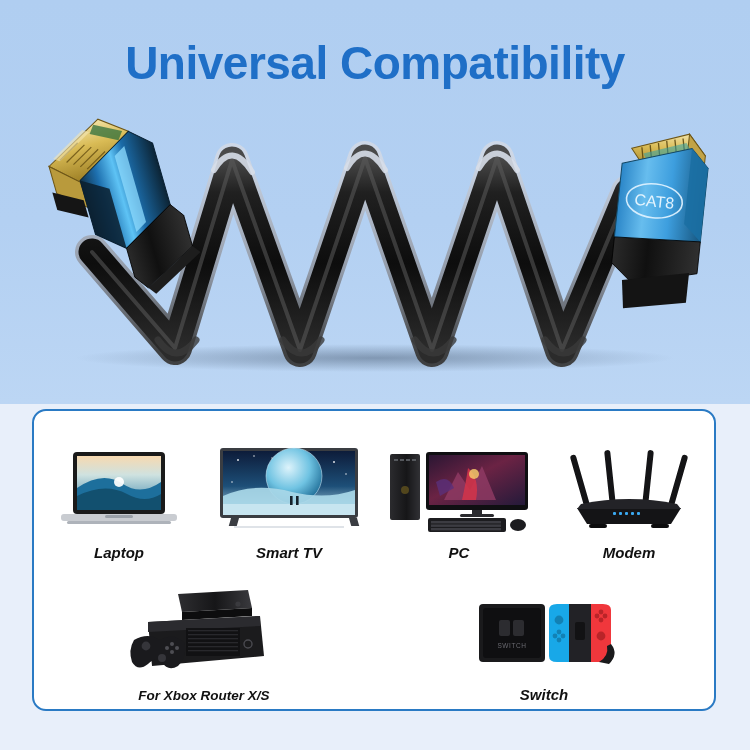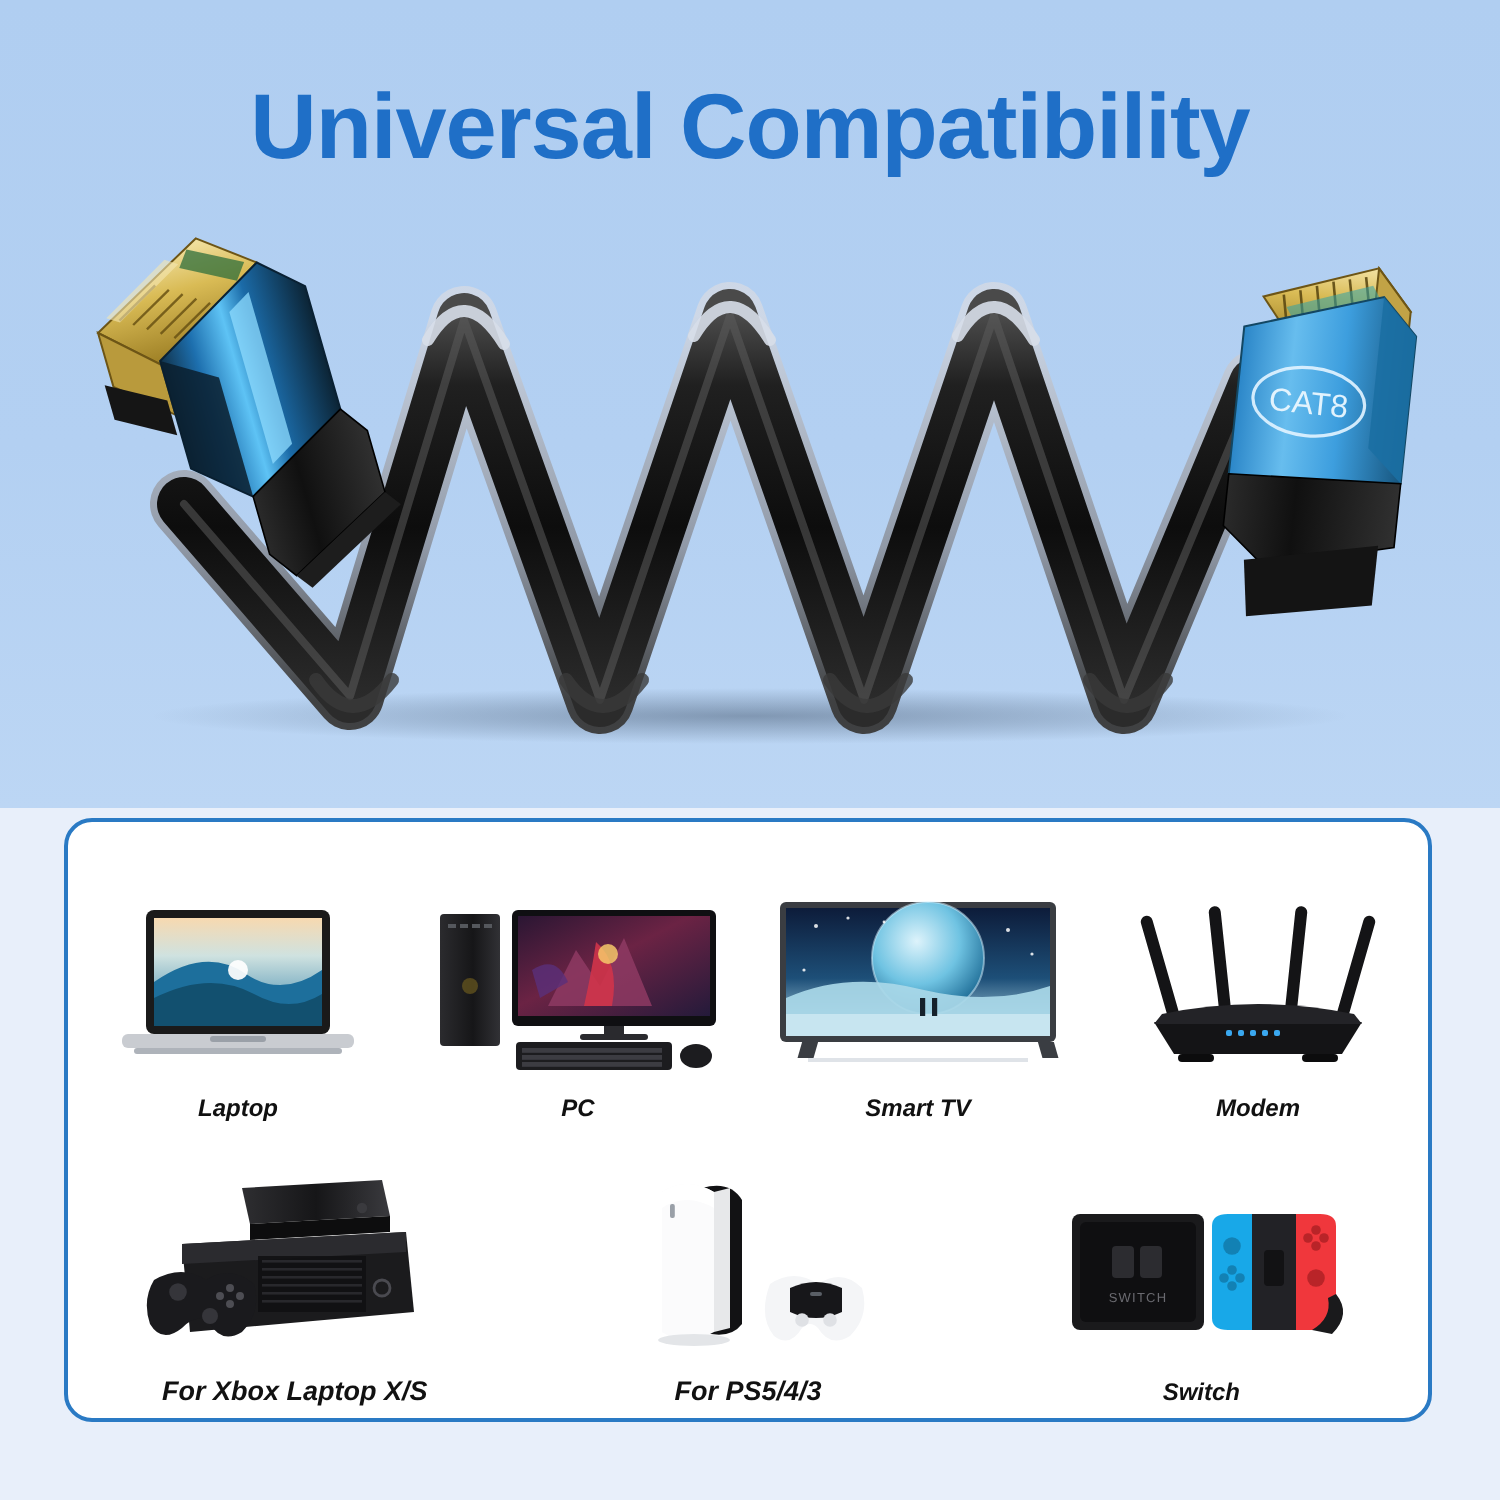--- a/index.html
+++ b/index.html
@@ -74,21 +74,21 @@
     position: relative;
   }
   .dev-art {
     width: 100%;
     height: 104px;
     display: flex;
     align-items: flex-end;
     justify-content: center;
   }
   .dev-label {
-    font-size: 12px;
+    font-size: 15px;
     font-weight: bold;
     font-style: italic;
     color: #111111;
     margin-top: 6px;
     white-space: nowrap;
   }
   .dev-label.small { font-size: 13.5px; }
   svg { display: block; }
 </style>
 </head>
@@ -246,66 +246,20 @@
             <rect x="24" y="18" width="84" height="54" fill="url(#waveWall)"></rect>
             <path d="M24 50 Q50 32 70 46 Q88 58 108 44 L108 72 L24 72 Z" fill="#1d6f9c"></path>
             <path d="M24 58 Q52 44 74 56 Q92 66 108 56 L108 72 L24 72 Z" fill="#12506f"></path>
             <circle cx="66" cy="44" r="5" fill="#ffffff" opacity="0.92"></circle>
             <rect x="8" y="76" width="116" height="7" rx="3" fill="#c9ccd1"></rect>
             <rect x="52" y="77" width="28" height="3" rx="1.5" fill="#9aa0a8"></rect>
             <rect x="14" y="83" width="104" height="3" rx="1.5" fill="#aeb3ba"></rect>
           </svg>
         </div>
         <div class="dev-label">Laptop</div>
-      </div>
-
-      <div class="dev-cell">
-        <div class="dev-art">
-          <svg width="150" height="100" viewBox="0 0 150 100">
-            <defs>
-              <linearGradient id="gameArt" x1="0" y1="0" x2="1" y2="1">
-                <stop offset="0%" stop-color="#2a1633"></stop>
-                <stop offset="45%" stop-color="#6b2344"></stop>
-                <stop offset="100%" stop-color="#241a3a"></stop>
-              </linearGradient>
-              <linearGradient id="towerG" x1="0" y1="0" x2="1" y2="0">
-                <stop offset="0%" stop-color="#2b2b2e"></stop>
-                <stop offset="55%" stop-color="#161618"></stop>
-                <stop offset="100%" stop-color="#313135"></stop>
-              </linearGradient>
-            </defs>
-
-            <rect x="6" y="16" width="30" height="66" rx="2" fill="url(#towerG)"></rect>
-            <g fill="#55585d">
-              <rect x="10" y="21" width="4" height="2"></rect>
-                <rect x="16" y="21" width="4" height="2"></rect>
-              <rect x="22" y="21" width="4" height="2"></rect>
-                <rect x="28" y="21" width="4" height="2"></rect>
-            </g>
-            <circle cx="21" cy="52" r="4" fill="#6b5a1e" opacity="0.7"></circle>
-
-            <rect x="42" y="14" width="102" height="58" rx="3" fill="#0f0f12"></rect>
-            <rect x="45" y="17" width="96" height="50" fill="url(#gameArt)"></rect>
-            <path d="M60 62 L74 34 L86 52 L98 28 L112 62 Z" fill="#8e3a63" opacity="0.85"></path>
-            <path d="M84 30 Q96 40 92 62 L78 62 Q82 44 84 30 Z" fill="#d0344a" opacity="0.9"></path>
-            <path d="M52 44 Q64 36 70 50 L56 58 Z" fill="#5a2f7a" opacity="0.8"></path>
-            <circle cx="90" cy="36" r="5" fill="#f6c86a" opacity="0.85"></circle>
-            <rect x="88" y="72" width="10" height="5" fill="#2a2a2e"></rect>
-            <rect x="76" y="76" width="34" height="3" rx="1.5" fill="#2a2a2e"></rect>
-
-            <rect x="44" y="80" width="78" height="14" rx="2" fill="#1c1c1f"></rect>
-            <g fill="#3c3c42">
-              <rect x="47" y="83" width="70" height="2.4"></rect>
-              <rect x="47" y="86.5" width="70" height="2.4"></rect>
-              <rect x="47" y="90" width="70" height="2.4"></rect>
-            </g>
-            <ellipse cx="134" cy="87" rx="8" ry="6" fill="#1c1c1f"></ellipse>
-          </svg>
-        </div>
-        <div class="dev-label">PC</div>
       </div>
 
       <div class="dev-cell">
         <div class="dev-art">
           <svg width="150" height="100" viewBox="0 0 150 100">
             <defs>
               <linearGradient id="spaceG" x1="0" y1="0" x2="0" y2="1">
                 <stop offset="0%" stop-color="#0d1c3a"></stop>
                 <stop offset="55%" stop-color="#1d4f78"></stop>
                 <stop offset="100%" stop-color="#bfe3ef"></stop>
@@ -335,20 +289,66 @@
             <rect x="40" y="80" width="8" height="8" fill="#3a3d42" transform="skewX(-16)"></rect>
             <rect x="112" y="80" width="8" height="8" fill="#3a3d42" transform="skewX(16)"></rect>
             <rect x="20" y="88" width="110" height="2" fill="#dfe3e8"></rect>
           </svg>
         </div>
         <div class="dev-label">Smart TV</div>
       </div>
 
       <div class="dev-cell">
         <div class="dev-art">
+          <svg width="150" height="100" viewBox="0 0 150 100">
+            <defs>
+              <linearGradient id="gameArt" x1="0" y1="0" x2="1" y2="1">
+                <stop offset="0%" stop-color="#2a1633"></stop>
+                <stop offset="45%" stop-color="#6b2344"></stop>
+                <stop offset="100%" stop-color="#241a3a"></stop>
+              </linearGradient>
+              <linearGradient id="towerG" x1="0" y1="0" x2="1" y2="0">
+                <stop offset="0%" stop-color="#2b2b2e"></stop>
+                <stop offset="55%" stop-color="#161618"></stop>
+                <stop offset="100%" stop-color="#313135"></stop>
+              </linearGradient>
+            </defs>
+
+            <rect x="6" y="16" width="30" height="66" rx="2" fill="url(#towerG)"></rect>
+            <g fill="#55585d">
+              <rect x="10" y="21" width="4" height="2"></rect>
+                <rect x="16" y="21" width="4" height="2"></rect>
+              <rect x="22" y="21" width="4" height="2"></rect>
+                <rect x="28" y="21" width="4" height="2"></rect>
+            </g>
+            <circle cx="21" cy="52" r="4" fill="#6b5a1e" opacity="0.7"></circle>
+
+            <rect x="42" y="14" width="102" height="58" rx="3" fill="#0f0f12"></rect>
+            <rect x="45" y="17" width="96" height="50" fill="url(#gameArt)"></rect>
+            <path d="M60 62 L74 34 L86 52 L98 28 L112 62 Z" fill="#8e3a63" opacity="0.85"></path>
+            <path d="M84 30 Q96 40 92 62 L78 62 Q82 44 84 30 Z" fill="#d0344a" opacity="0.9"></path>
+            <path d="M52 44 Q64 36 70 50 L56 58 Z" fill="#5a2f7a" opacity="0.8"></path>
+            <circle cx="90" cy="36" r="5" fill="#f6c86a" opacity="0.85"></circle>
+            <rect x="88" y="72" width="10" height="5" fill="#2a2a2e"></rect>
+            <rect x="76" y="76" width="34" height="3" rx="1.5" fill="#2a2a2e"></rect>
+
+            <rect x="44" y="80" width="78" height="14" rx="2" fill="#1c1c1f"></rect>
+            <g fill="#3c3c42">
+              <rect x="47" y="83" width="70" height="2.4"></rect>
+              <rect x="47" y="86.5" width="70" height="2.4"></rect>
+              <rect x="47" y="90" width="70" height="2.4"></rect>
+            </g>
+            <ellipse cx="134" cy="87" rx="8" ry="6" fill="#1c1c1f"></ellipse>
+          </svg>
+        </div>
+        <div class="dev-label">PC</div>
+      </div>
+
+      <div class="dev-cell">
+        <div class="dev-art">
           <svg width="140" height="100" viewBox="0 0 140 100">
             <g fill="#141416">
               <rect x="18" y="16" width="6" height="54" rx="3" transform="rotate(-16 21 43)"></rect>
               <rect x="48" y="12" width="6" height="56" rx="3" transform="rotate(-6 51 40)"></rect>
               <rect x="86" y="12" width="6" height="56" rx="3" transform="rotate(6 89 40)"></rect>
               <rect x="116" y="16" width="6" height="54" rx="3" transform="rotate(16 119 43)"></rect>
             </g>
             <path d="M18 70 L122 70 L112 86 L28 86 Z" fill="#141416"></path>
             <path d="M22 66 Q70 56 118 66 L122 71 L18 71 Z" fill="#232327"></path>
             <g fill="#3aa8f0">
@@ -401,45 +401,23 @@
               <path d="M8 54 Q22 46 34 54 Q46 46 58 56 Q62 70 52 80 Q42 86 36 76 Q30 70 22 78 Q12 86 6 76 Q2 64 8 54 Z" fill="#1a1a1d"></path>
               <circle cx="20" cy="60" r="4.4" fill="#35353a"></circle>
               <circle cx="36" cy="72" r="4" fill="#35353a"></circle>
               <circle cx="46" cy="58" r="2" fill="#4d4d53"></circle>
               <circle cx="51" cy="62" r="2" fill="#4d4d53"></circle>
               <circle cx="41" cy="62" r="2" fill="#4d4d53"></circle>
               <circle cx="46" cy="66" r="2" fill="#4d4d53"></circle>
             </g>
           </svg>
         </div>
-        <div class="dev-label small">For Xbox Laptop X/S</div>
-      </div>
-
-      <div class="dev-cell">
-        <div class="dev-art">
-          <svg width="130" height="96" viewBox="0 0 130 96">
-
-            <path d="M42 8 Q56 4 62 14 L62 76 Q56 84 42 80 Z" fill="#121214"></path>
-            <path d="M22 10 Q34 2 48 10 L48 80 Q34 88 22 80 Z" fill="#fbfbfc"></path>
-            <path d="M48 10 L56 8 L56 78 L48 80 Z" fill="#e7e8ea"></path>
-            <rect x="26" y="16" width="2.4" height="7" rx="1" fill="#9aa0a8"></rect>
-            <path d="M22 10 Q34 2 48 10 L48 18 Q34 10 22 18 Z" fill="#ffffff"></path>
-            <ellipse cx="38" cy="84" rx="18" ry="3" fill="#e3e5e8"></ellipse>
-
-            <g>
-              <path d="M76 56 Q88 48 100 56 Q112 48 122 58 Q126 72 116 82 Q106 88 100 78 Q96 74 92 78 Q86 88 78 82 Q70 72 76 56 Z" fill="#f4f5f7"></path>
-              <path d="M86 58 Q99 52 112 58 L112 70 Q99 76 86 70 Z" fill="#17171a"></path>
-              <circle cx="92" cy="74" r="3.4" fill="#dfe1e5"></circle>
-              <circle cx="106" cy="74" r="3.4" fill="#dfe1e5"></circle>
-              <rect x="96" y="60" width="6" height="2" rx="1" fill="#5a5f66"></rect>
-            </g>
-          </svg>
-        </div>
-        <div class="dev-label small">For PS5/4/3</div>
-      </div>
+        <div class="dev-label small">For Xbox Router X/S</div>
+      </div>
+
 
       <div class="dev-cell">
         <div class="dev-art">
           <svg width="150" height="96" viewBox="0 0 150 96">
 
             <rect x="10" y="20" width="66" height="58" rx="4" fill="#1a1a1c"></rect>
             <rect x="14" y="24" width="58" height="50" rx="3" fill="#0f0f11"></rect>
             <g fill="#2c2c30">
               <rect x="30" y="36" width="11" height="16" rx="2"></rect>
               <rect x="44" y="36" width="11" height="16" rx="2"></rect>

